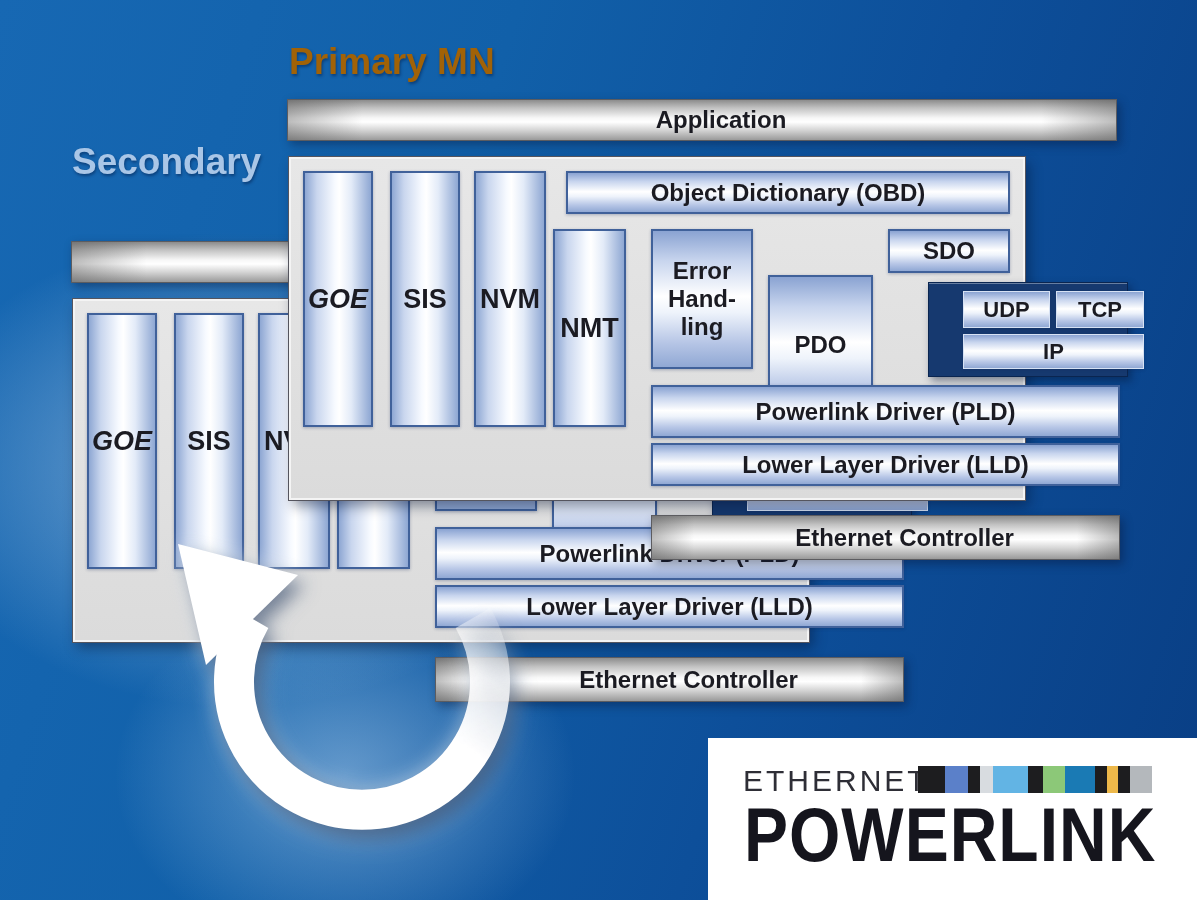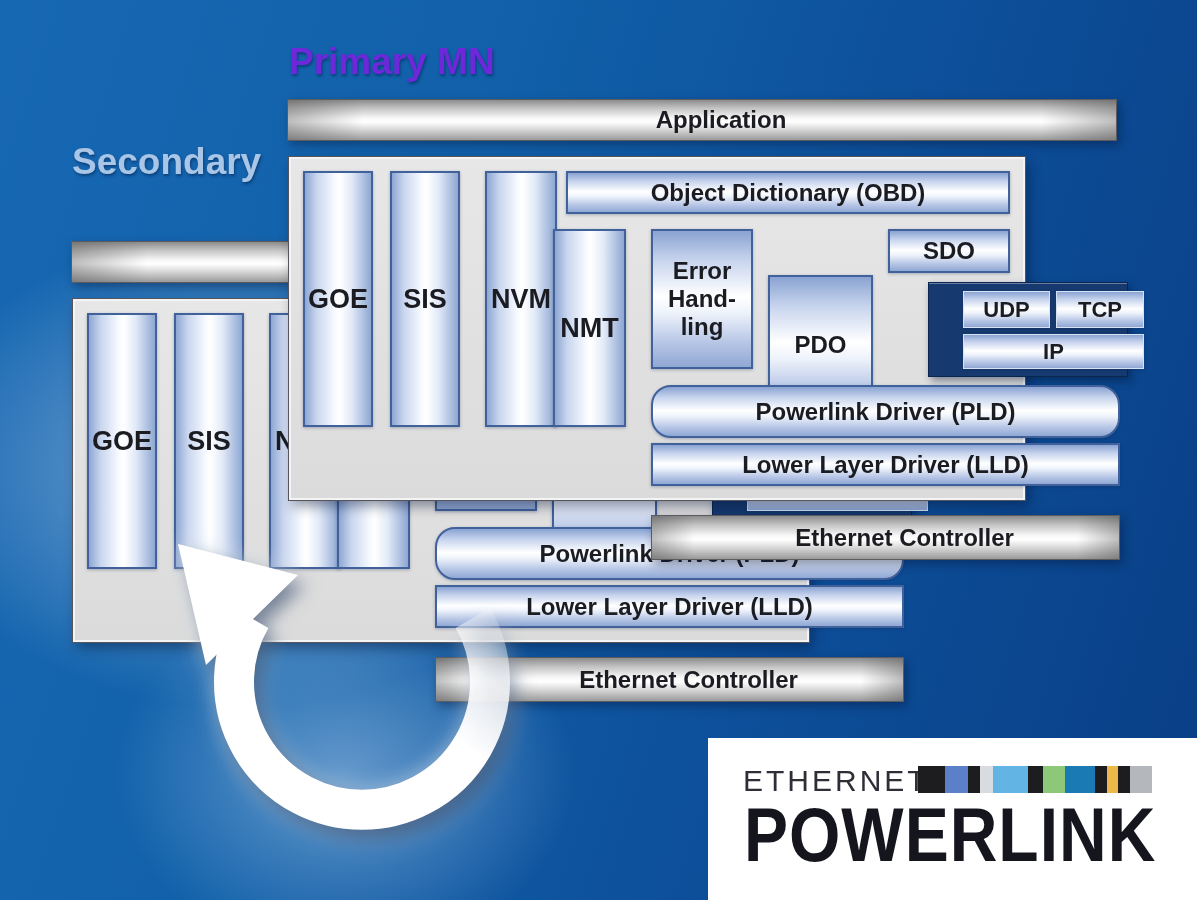--- a/index.html
+++ b/index.html
@@ -9,21 +9,21 @@
     background:
       radial-gradient(ellipse 480px 340px at 240px 470px, rgba(228,241,255,.50), rgba(228,241,255,0) 70%),
       radial-gradient(ellipse 320px 250px at 345px 775px, rgba(216,236,255,.42), rgba(216,236,255,0) 72%),
       linear-gradient(108deg,#1768b3 0%,#1160a9 35%,#0d4f9a 65%,#093e84 100%);
   }
   .abs{position:absolute;}
 
   
   .diagram-title{position:absolute;font-weight:bold;font-size:37px;line-height:1.18;
     text-shadow:1px 2px 3px rgba(0,20,60,.45);z-index:6;}
-  .title-primary{left:289px;top:40px;color:#6d28d9;}
+  .title-primary{left:289px;top:40px;color:#a16207;}
   .title-secondary{left:72px;top:140px;color:#a9c6e7;width:240px;}
 
   
   .node{position:absolute;width:841px;height:461px;}
   .node-primary{left:287px;top:99px;z-index:4;}
   .node-secondary{left:71px;top:241px;z-index:2;}
   .node > div, .node .blk{position:absolute;box-sizing:border-box;}
 
   .bar-gray{
     background:
@@ -44,33 +44,33 @@
     display:flex;align-items:center;justify-content:center;
     font-weight:bold;font-size:24px;color:#1b1b22;text-align:center;
     box-shadow:0 1px 3px rgba(20,40,90,.30);
   }
   .fill-col{background:linear-gradient(90deg,#8ea7d3 0%,#c9d6ee 18%,#f7faff 45%,#ffffff 52%,#e3ebf8 70%,#8ea7d3 100%);}
   .fill-bar{background:linear-gradient(180deg,#8aa3d2 0%,#c8d5ee 22%,#ffffff 48%,#eef3fb 60%,#b7c6e6 82%,#90a8d4 100%);}
   .col{top:72px;width:70px;height:256px;font-size:27px;}
 
   .app-bar{left:0;top:0;width:830px;height:42px;}
   .panel{left:2px;top:58px;width:736px;height:343px;}
-  .c-goe{left:16px;} .c-sis{left:103px;} .c-nvm{left:198px;width:72px;}
+  .c-goe{left:16px;font-style:italic;} .c-sis{left:103px;} .c-nvm{left:187px;width:72px;}
   .c-nmt{left:266px;top:130px;height:198px;width:73px;font-size:27px;justify-content:center;}
   .b-obd{left:279px;top:72px;width:444px;height:43px;}
   .b-err{left:364px;top:130px;width:102px;height:140px;line-height:1.18;}
   .b-pdo{left:481px;top:130px;width:105px;height:140px;margin-top:46px;}
   .b-sdo{left:601px;top:130px;width:122px;height:44px;}
   .navy{left:641px;top:183px;width:200px;height:95px;background:#16396f;
         border:1px solid #0a2550;box-shadow:inset 0 1px 0 rgba(255,255,255,.35), 3px 4px 8px rgba(5,20,50,.45);}
   .navy .blk{border:1px solid #d7e2f4;font-size:22px;margin-left:24px;}
   .b-udp{left:10px;top:8px;width:87px;height:37px;}
   .b-tcp{left:103px;top:8px;width:88px;height:37px;}
   .b-ip{left:10px;top:51px;width:181px;height:35px;text-align:right;}
-  .b-pld{left:364px;top:286px;width:469px;height:53px;border-radius:20px;}
+  .b-pld{left:364px;top:286px;width:469px;height:53px;}
   .b-lld{left:364px;top:344px;width:469px;height:43px;}
   .ec-bar{left:364px;top:416px;width:469px;height:45px;}
 
   
   .arrow{position:absolute;left:0;top:0;z-index:3;pointer-events:none;
     filter:drop-shadow(7px 9px 9px rgba(6,28,66,.5)) drop-shadow(0 0 10px rgba(240,248,255,.6));}
 
   
   .logo{left:708px;top:738px;width:489px;height:162px;background:#ffffff;z-index:5;}
   .logo-ethernet{left:35px;top:26px;font-size:30px;letter-spacing:3px;color:#2e2e36;font-weight:normal;}

